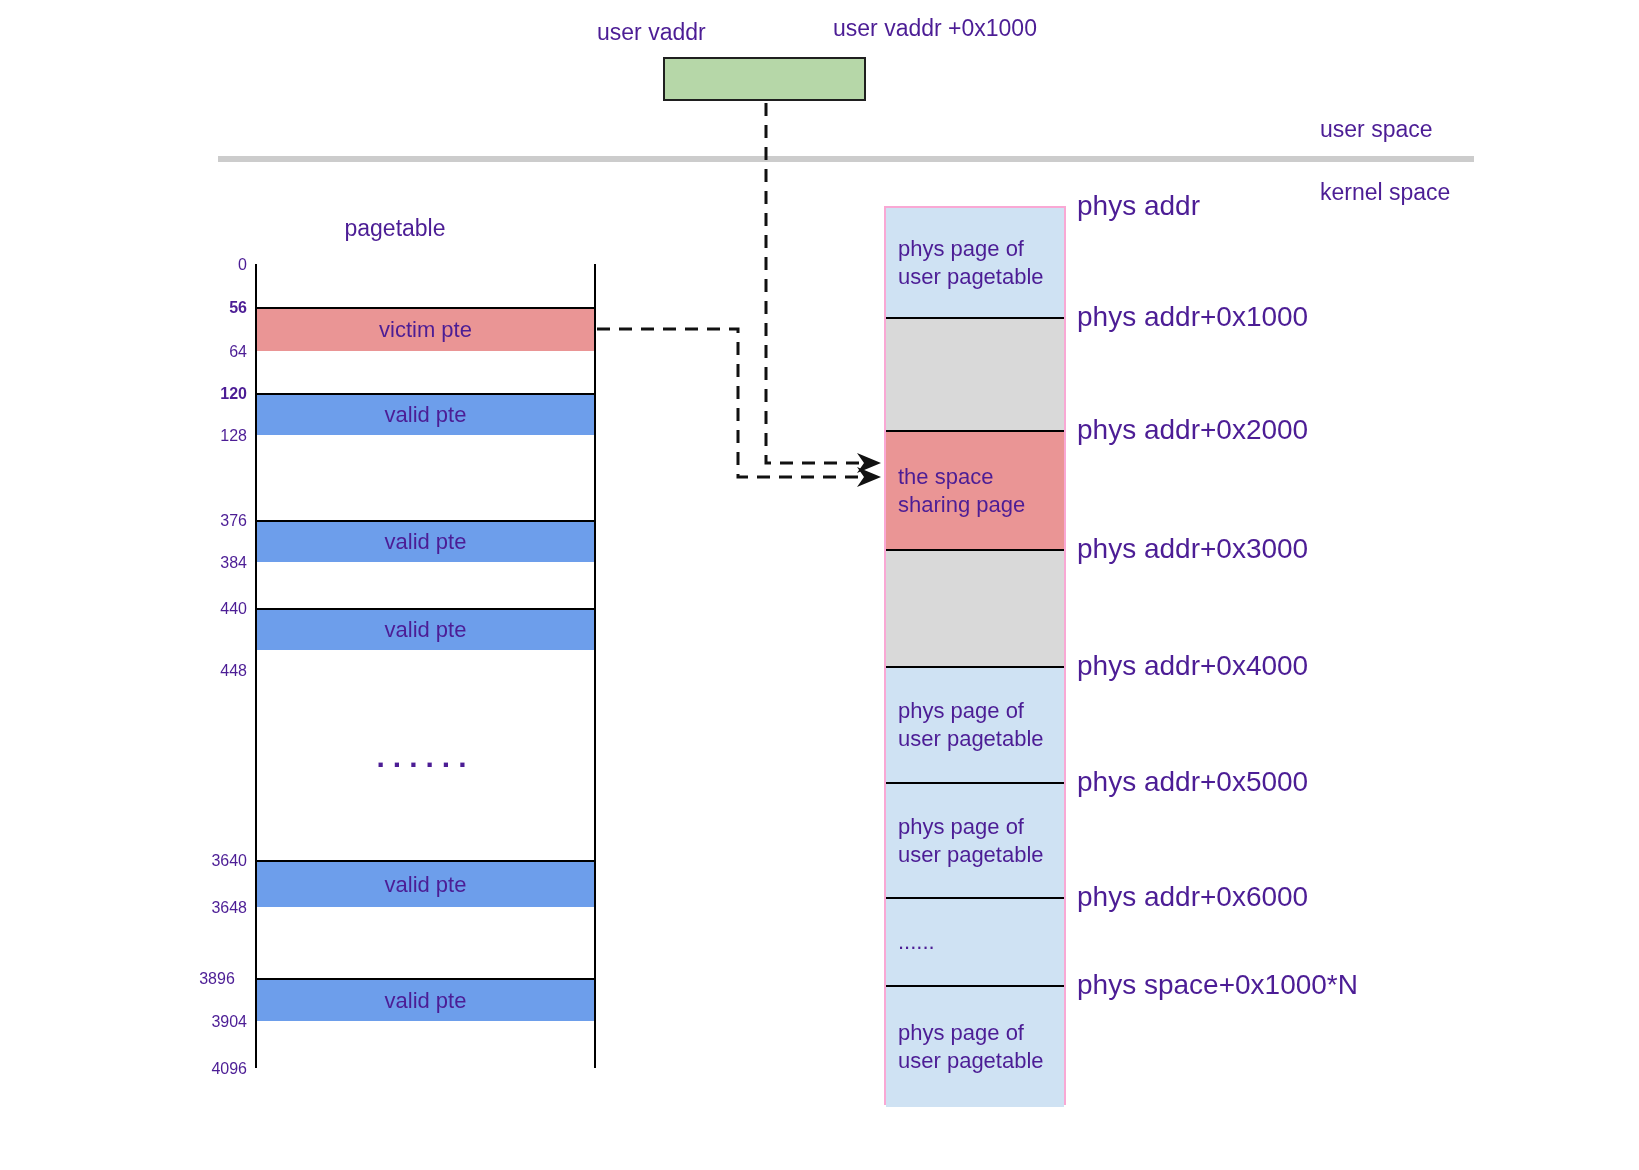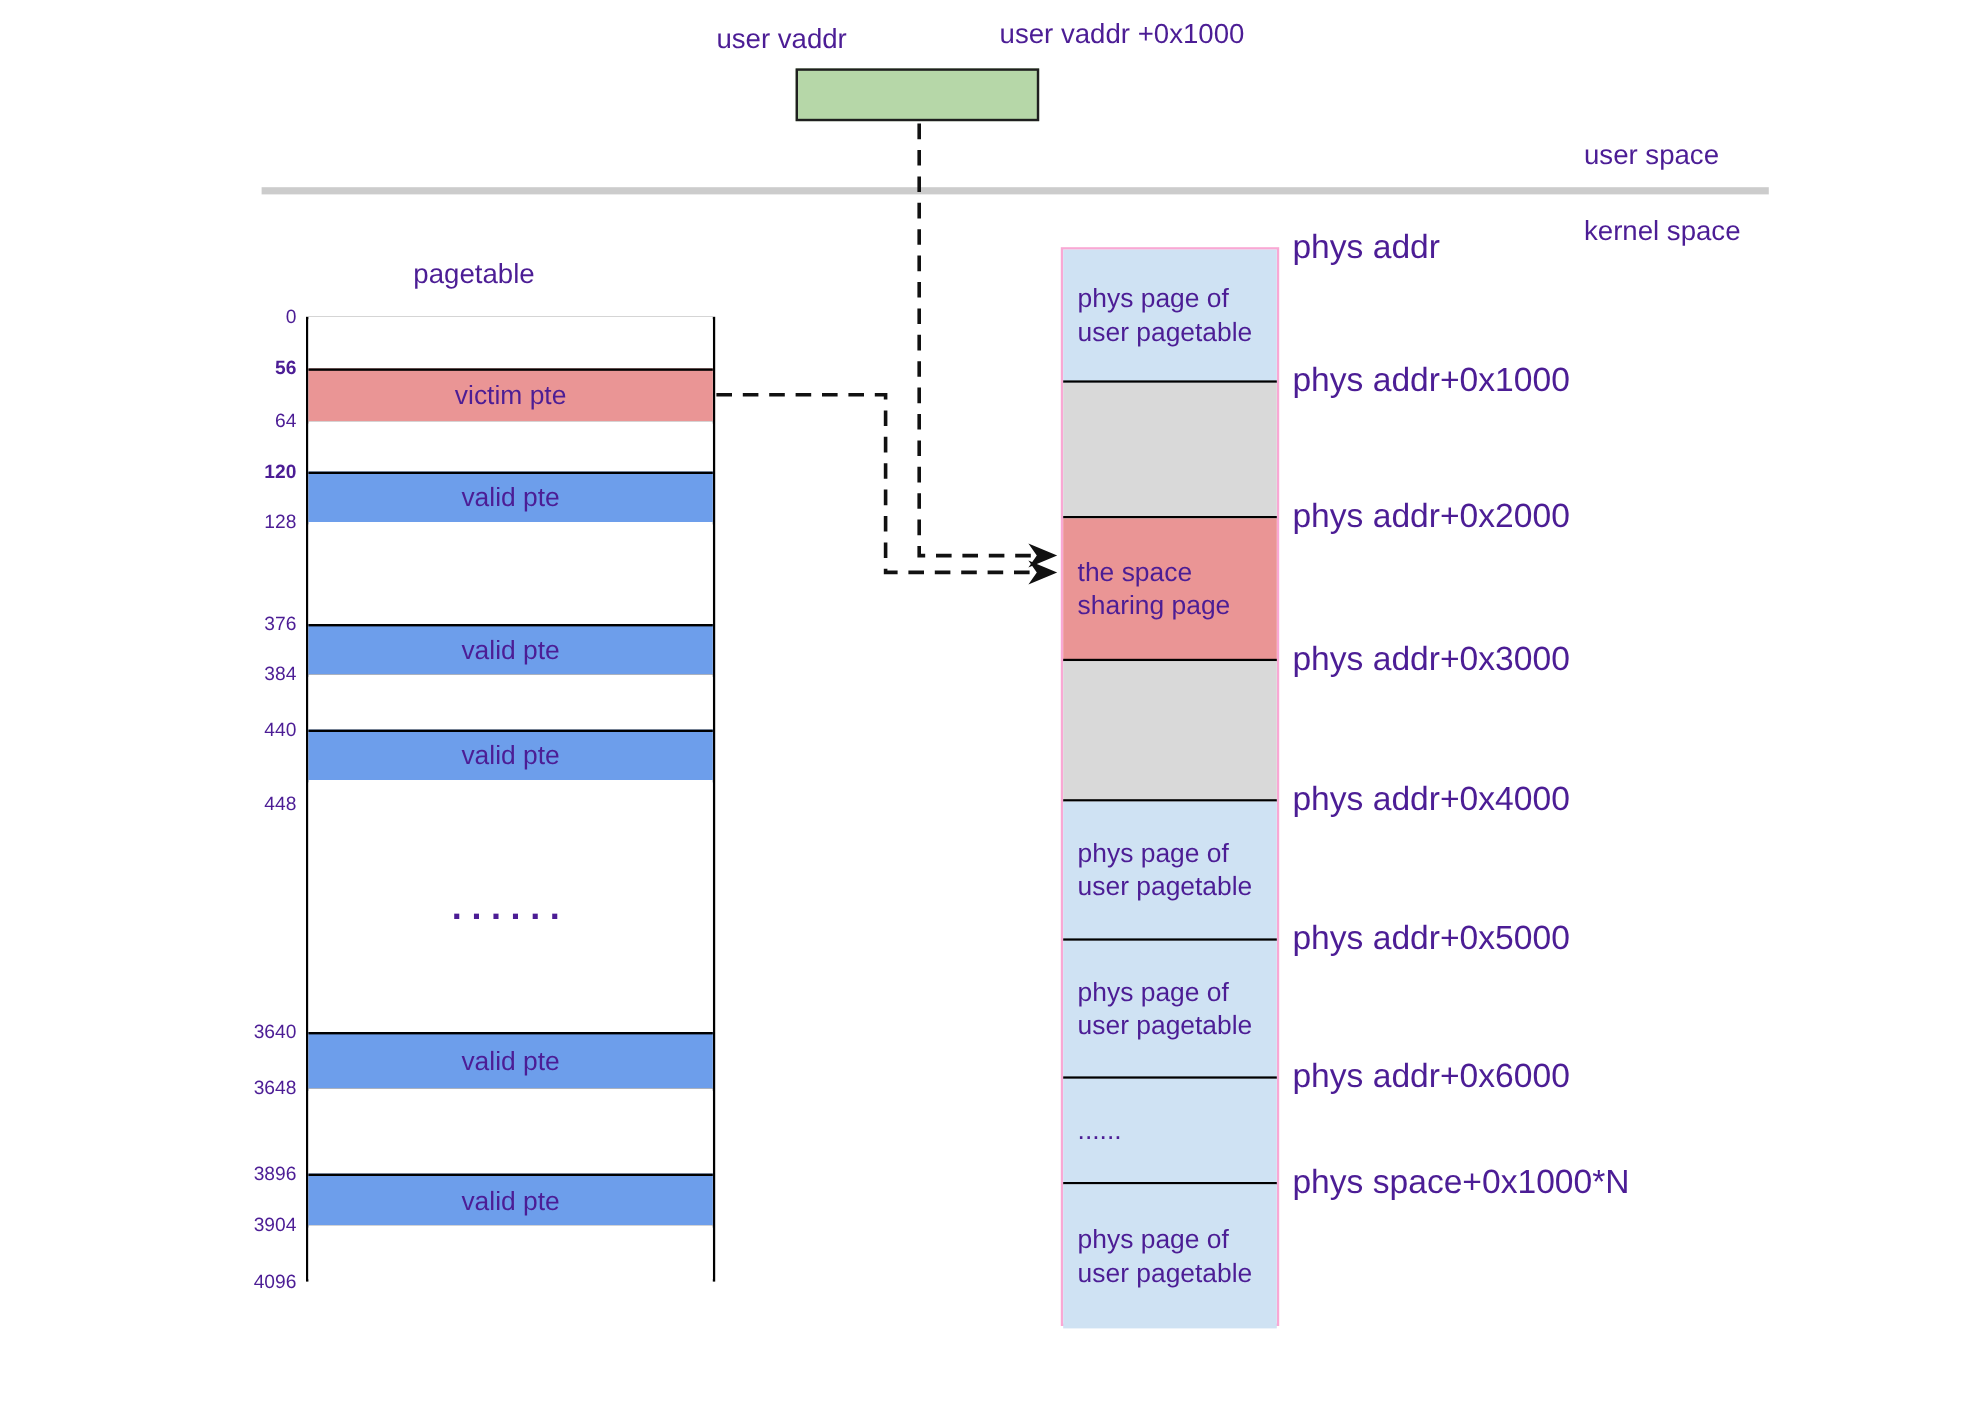--- a/index.html
+++ b/index.html
@@ -81,21 +81,21 @@
       <div class="pt-tick bold" style="left: 187px; top: 298px;">56</div>
       <div class="pt-tick" style="left: 187px; top: 342px;">64</div>
       <div class="pt-tick bold" style="left: 187px; top: 384px;">120</div>
       <div class="pt-tick" style="left: 187px; top: 426px;">128</div>
       <div class="pt-tick" style="left: 187px; top: 511px;">376</div>
       <div class="pt-tick" style="left: 187px; top: 553px;">384</div>
       <div class="pt-tick" style="left: 187px; top: 599px;">440</div>
       <div class="pt-tick" style="left: 187px; top: 641px; margin-top: 20px;">448</div>
       <div class="pt-tick" style="left: 187px; top: 851px;">3640</div>
       <div class="pt-tick" style="left: 187px; top: 898px;">3648</div>
-      <div class="pt-tick" style="left: 187px; top: 969px;">3896</div>
+      <div class="pt-tick" style="left: 187px; top: 969px; text-align: center;">3896</div>
       <div class="pt-tick" style="left: 187px; top: 1012px;">3904</div>
       <div class="pt-tick" style="left: 187px; top: 1059px;">4096</div>
     </div>
 
   <div class="pm-box" id="pm-box">
       <div class="pm-block" style="top: 0px; height: 111px; background: rgb(207, 226, 243);">
         <div>phys page of</div>
         <div>user pagetable</div>
       </div>
       <div class="pm-block" style="top: 111px; height: 113px; background: rgb(217, 217, 217);"></div>

